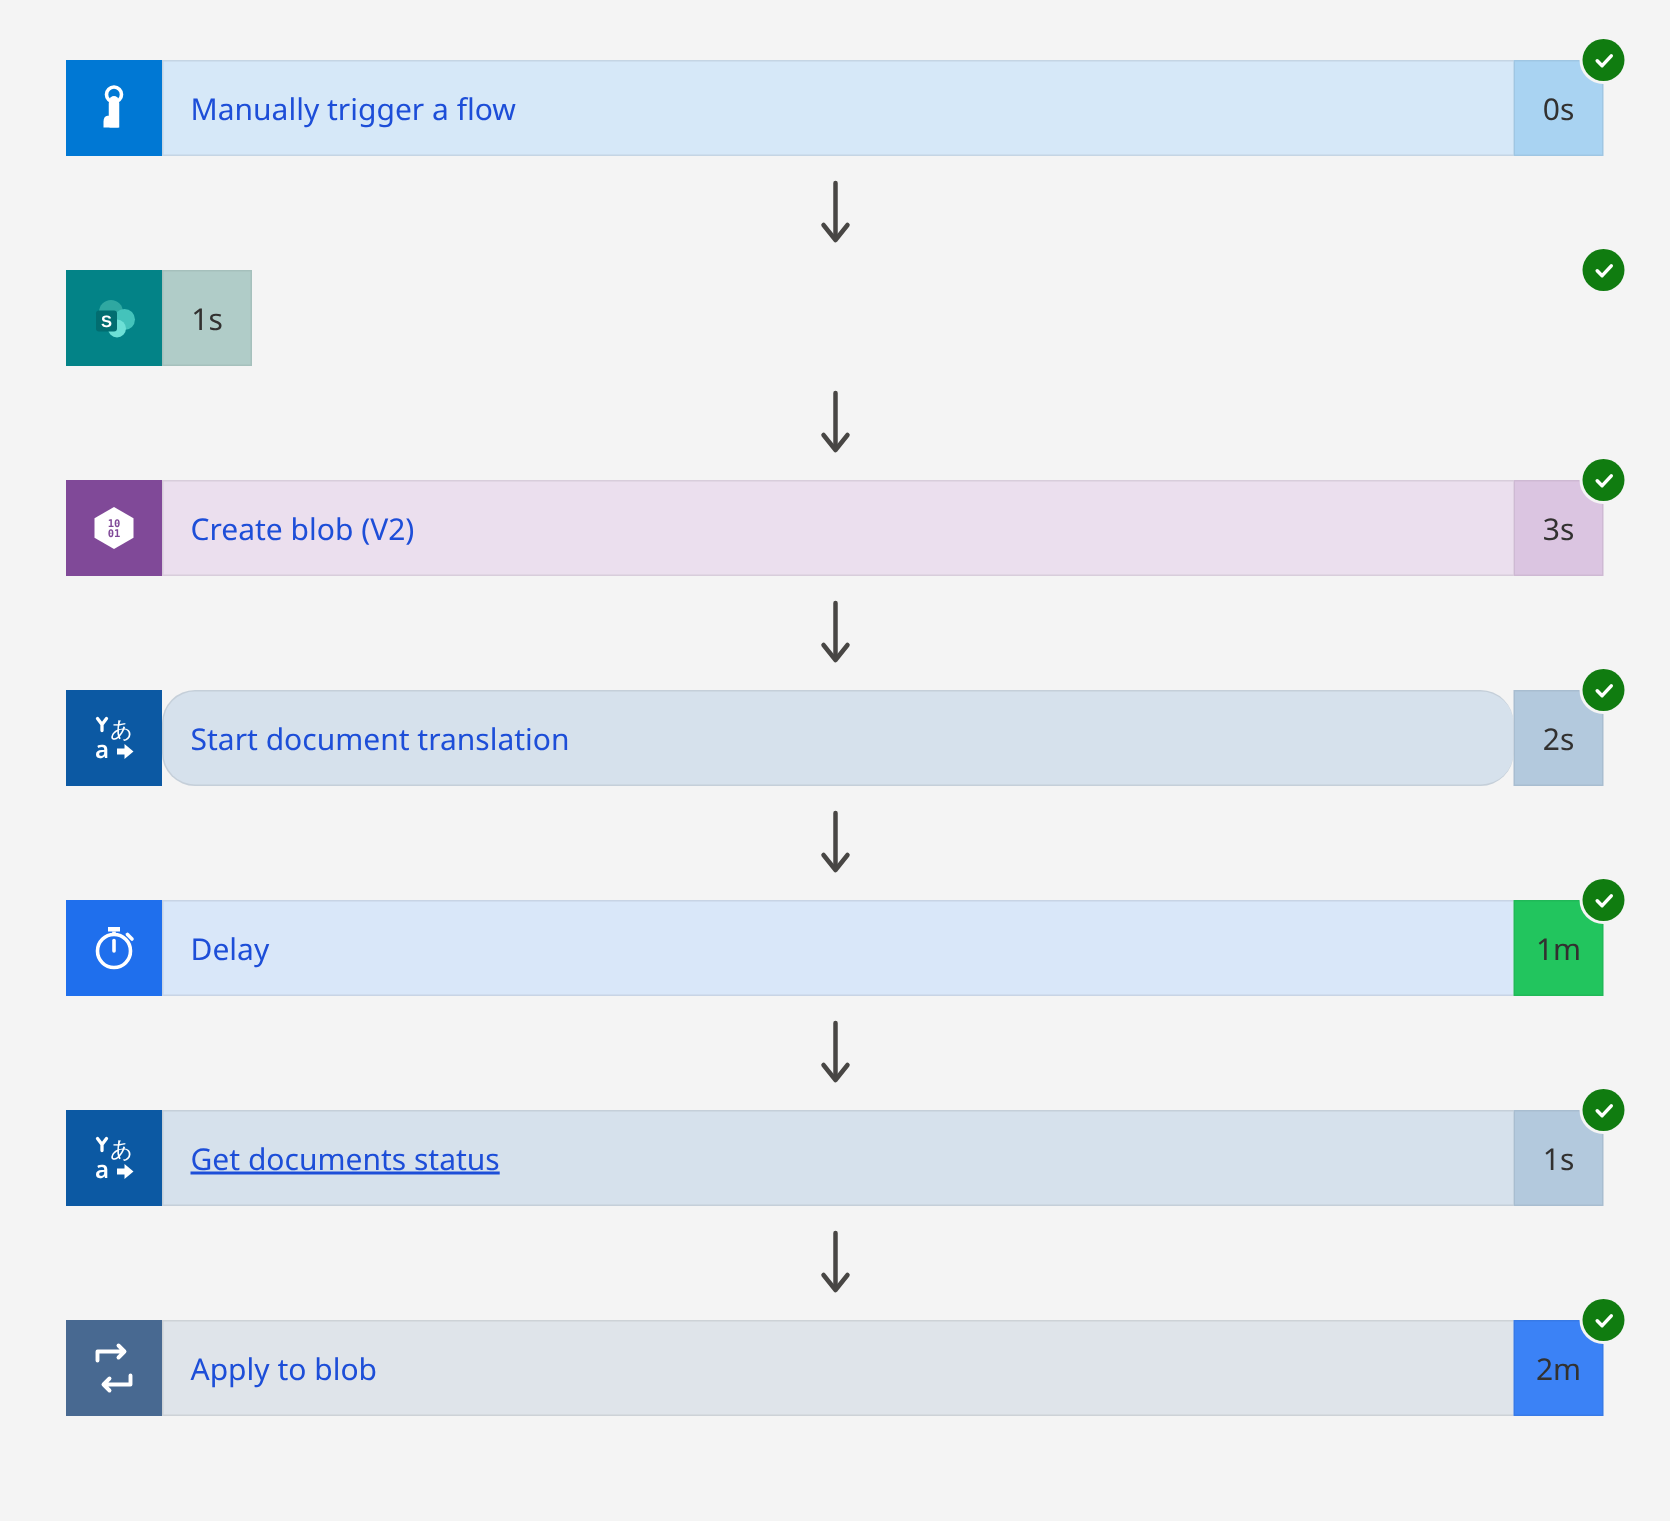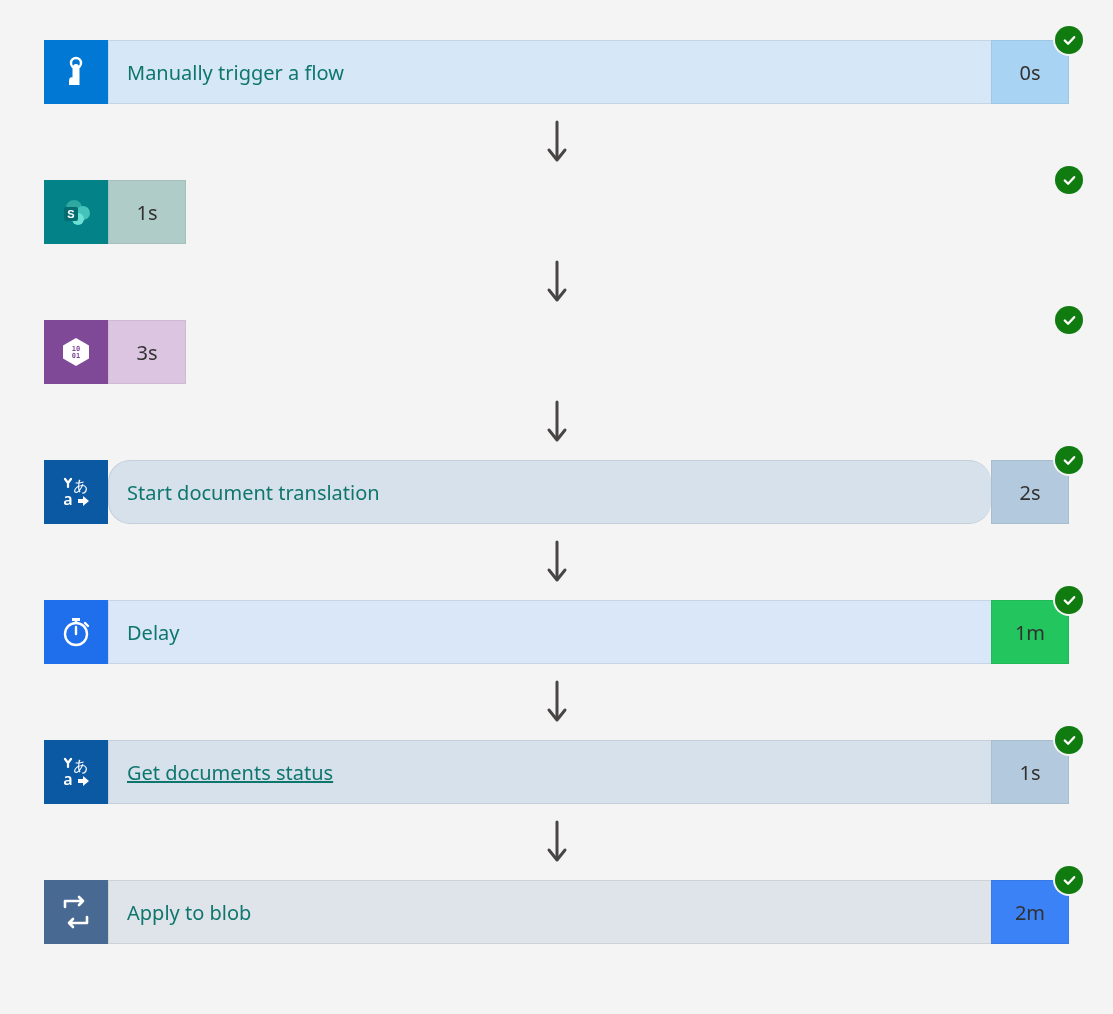--- a/index.html
+++ b/index.html
@@ -31,26 +31,26 @@
     flex-shrink: 0;
     color: #fff;
   }
   .icon-cell svg { width: 34px; height: 34px; }
   .label-cell {
     flex: 1;
     display: flex;
     align-items: center;
     padding-left: 18px;
     font-size: 20px;
-    color: #0f766e;
+    color: #1d4ed8;
     border: 1px solid rgba(0,0,0,0.08);
     border-right: none;
   }
   .duration-cell {
-    width: 78px;
+    width: 60px;
     display: flex;
     align-items: center;
     justify-content: center;
     font-size: 20px;
     color: #323130;
     border: 1px solid rgba(0,0,0,0.06);
   }
   .status-badge {
     position: absolute;
     top: -14px;
@@ -161,20 +161,21 @@
       <svg viewBox="0 0 28 48">
         <use href="#arrow-down"></use>
       </svg>
     </div>
     <div class="step">
       <div class="icon-cell" style="background: rgb(128, 73, 152);">
         <svg viewBox="0 0 34 34">
           <use href="#blob-icon"></use>
         </svg>
       </div>
+      <div class="label-cell" style="background: rgb(235, 223, 238);">Create blob (V2)</div>
       <div class="duration-cell" style="background: rgb(219, 197, 225);">3s</div>
       <div class="status-badge" style="background: rgb(16, 124, 16);">
         <svg viewBox="0 0 16 16">
           <use href="#check-icon"></use>
         </svg>
       </div>
     </div>
     <div class="arrow">
       <svg viewBox="0 0 28 48">
         <use href="#arrow-down"></use>

